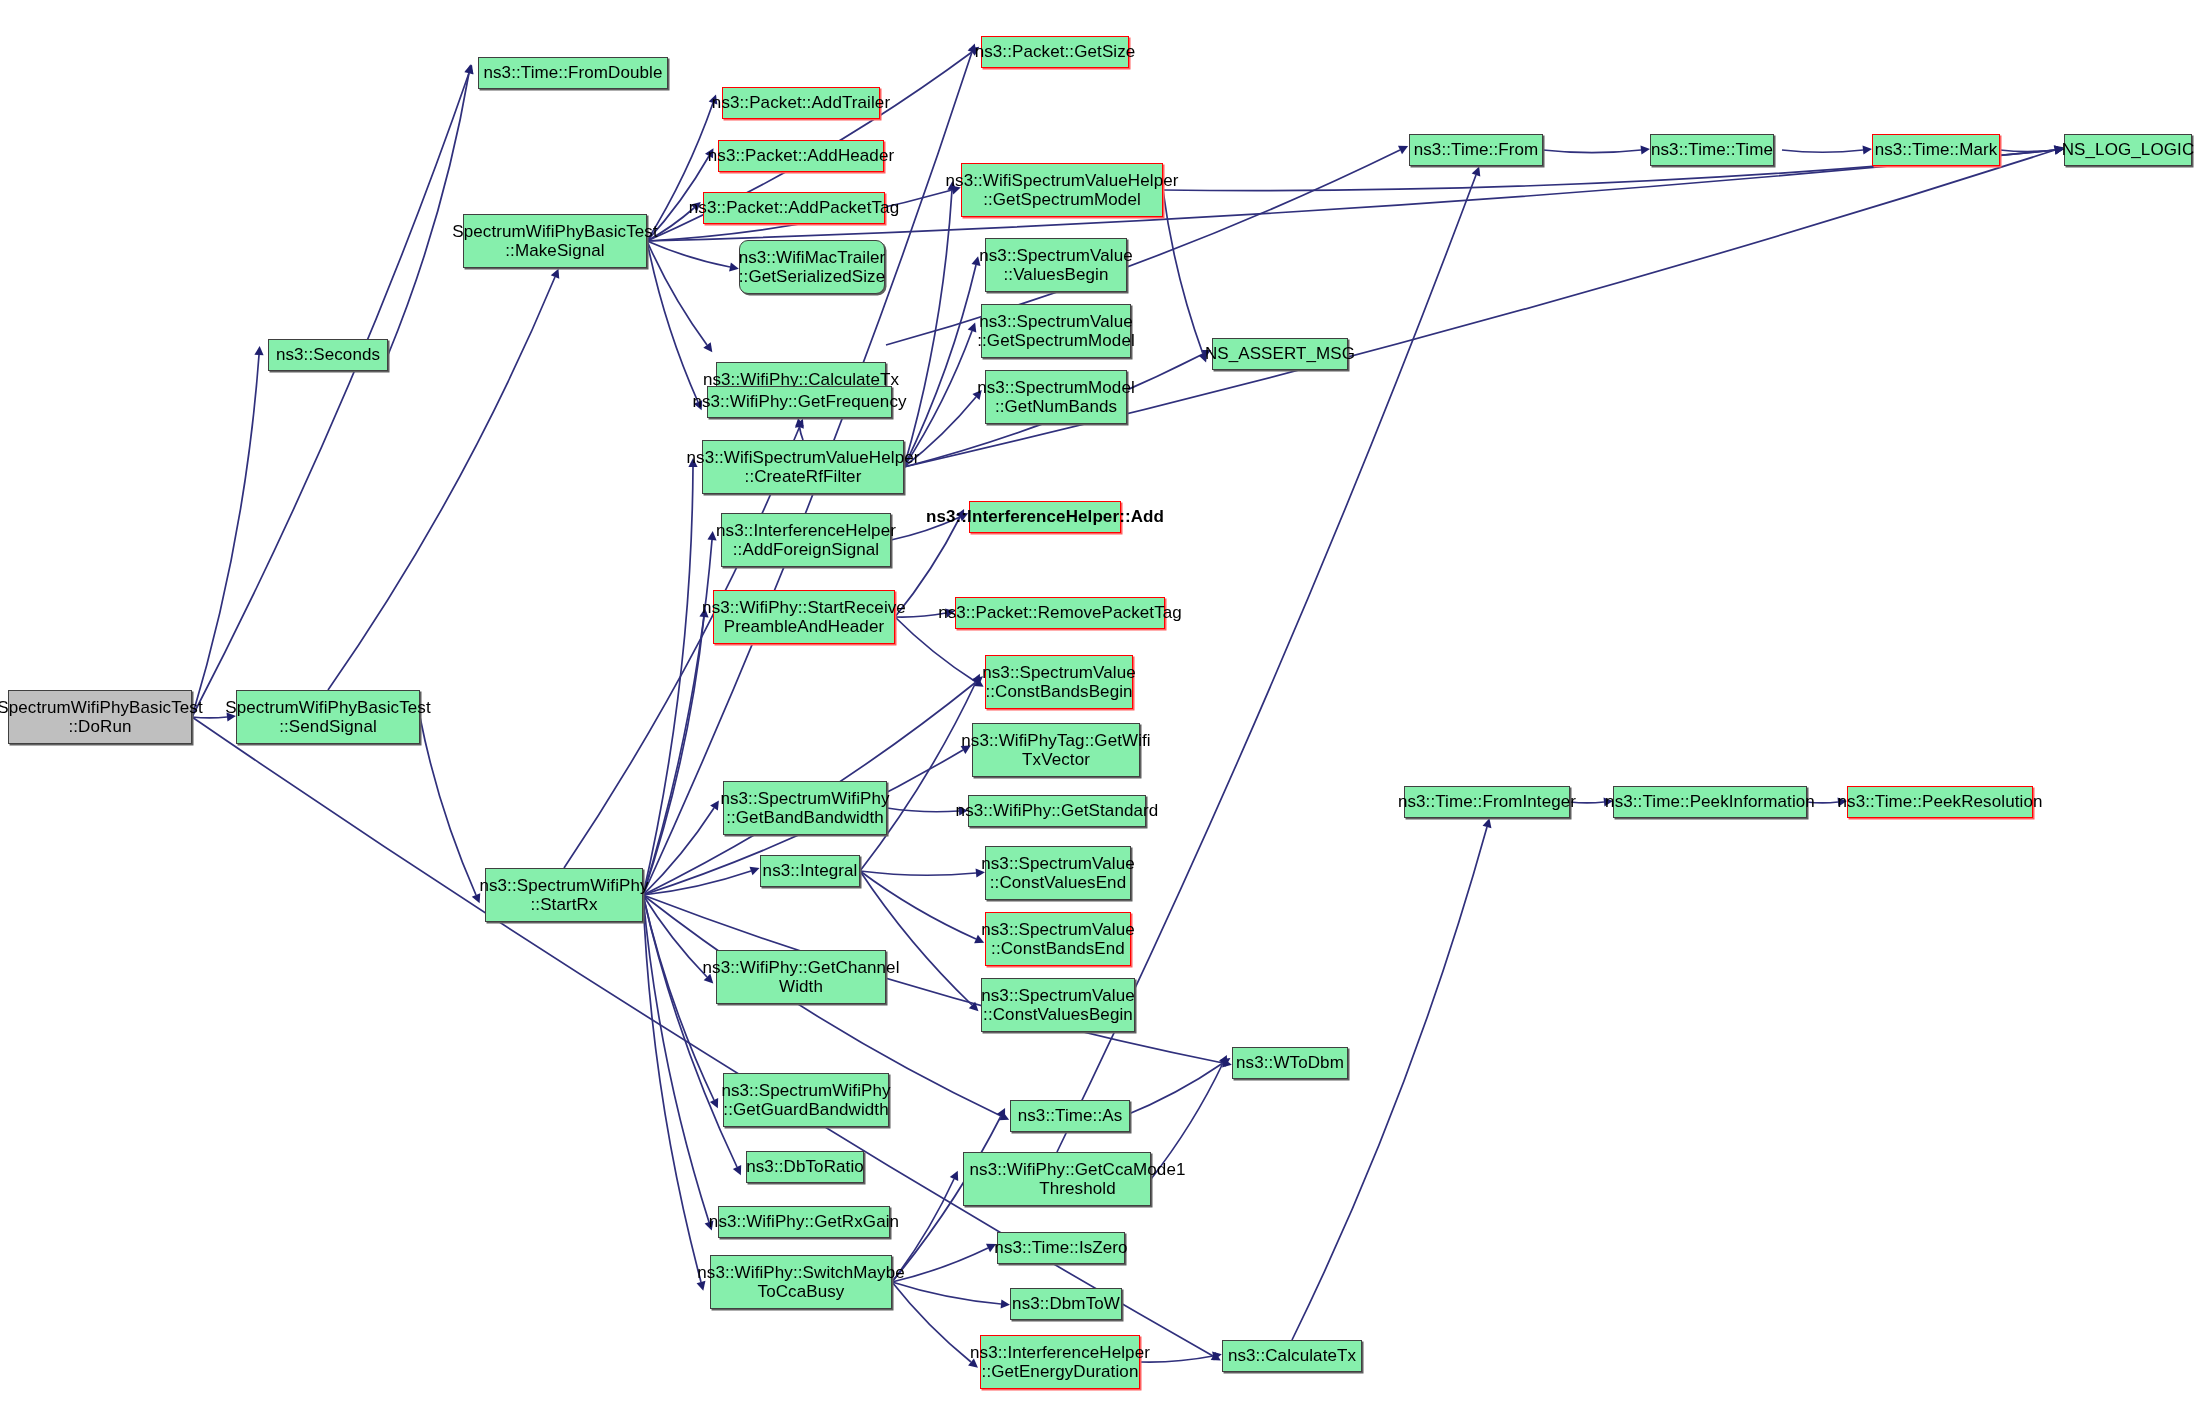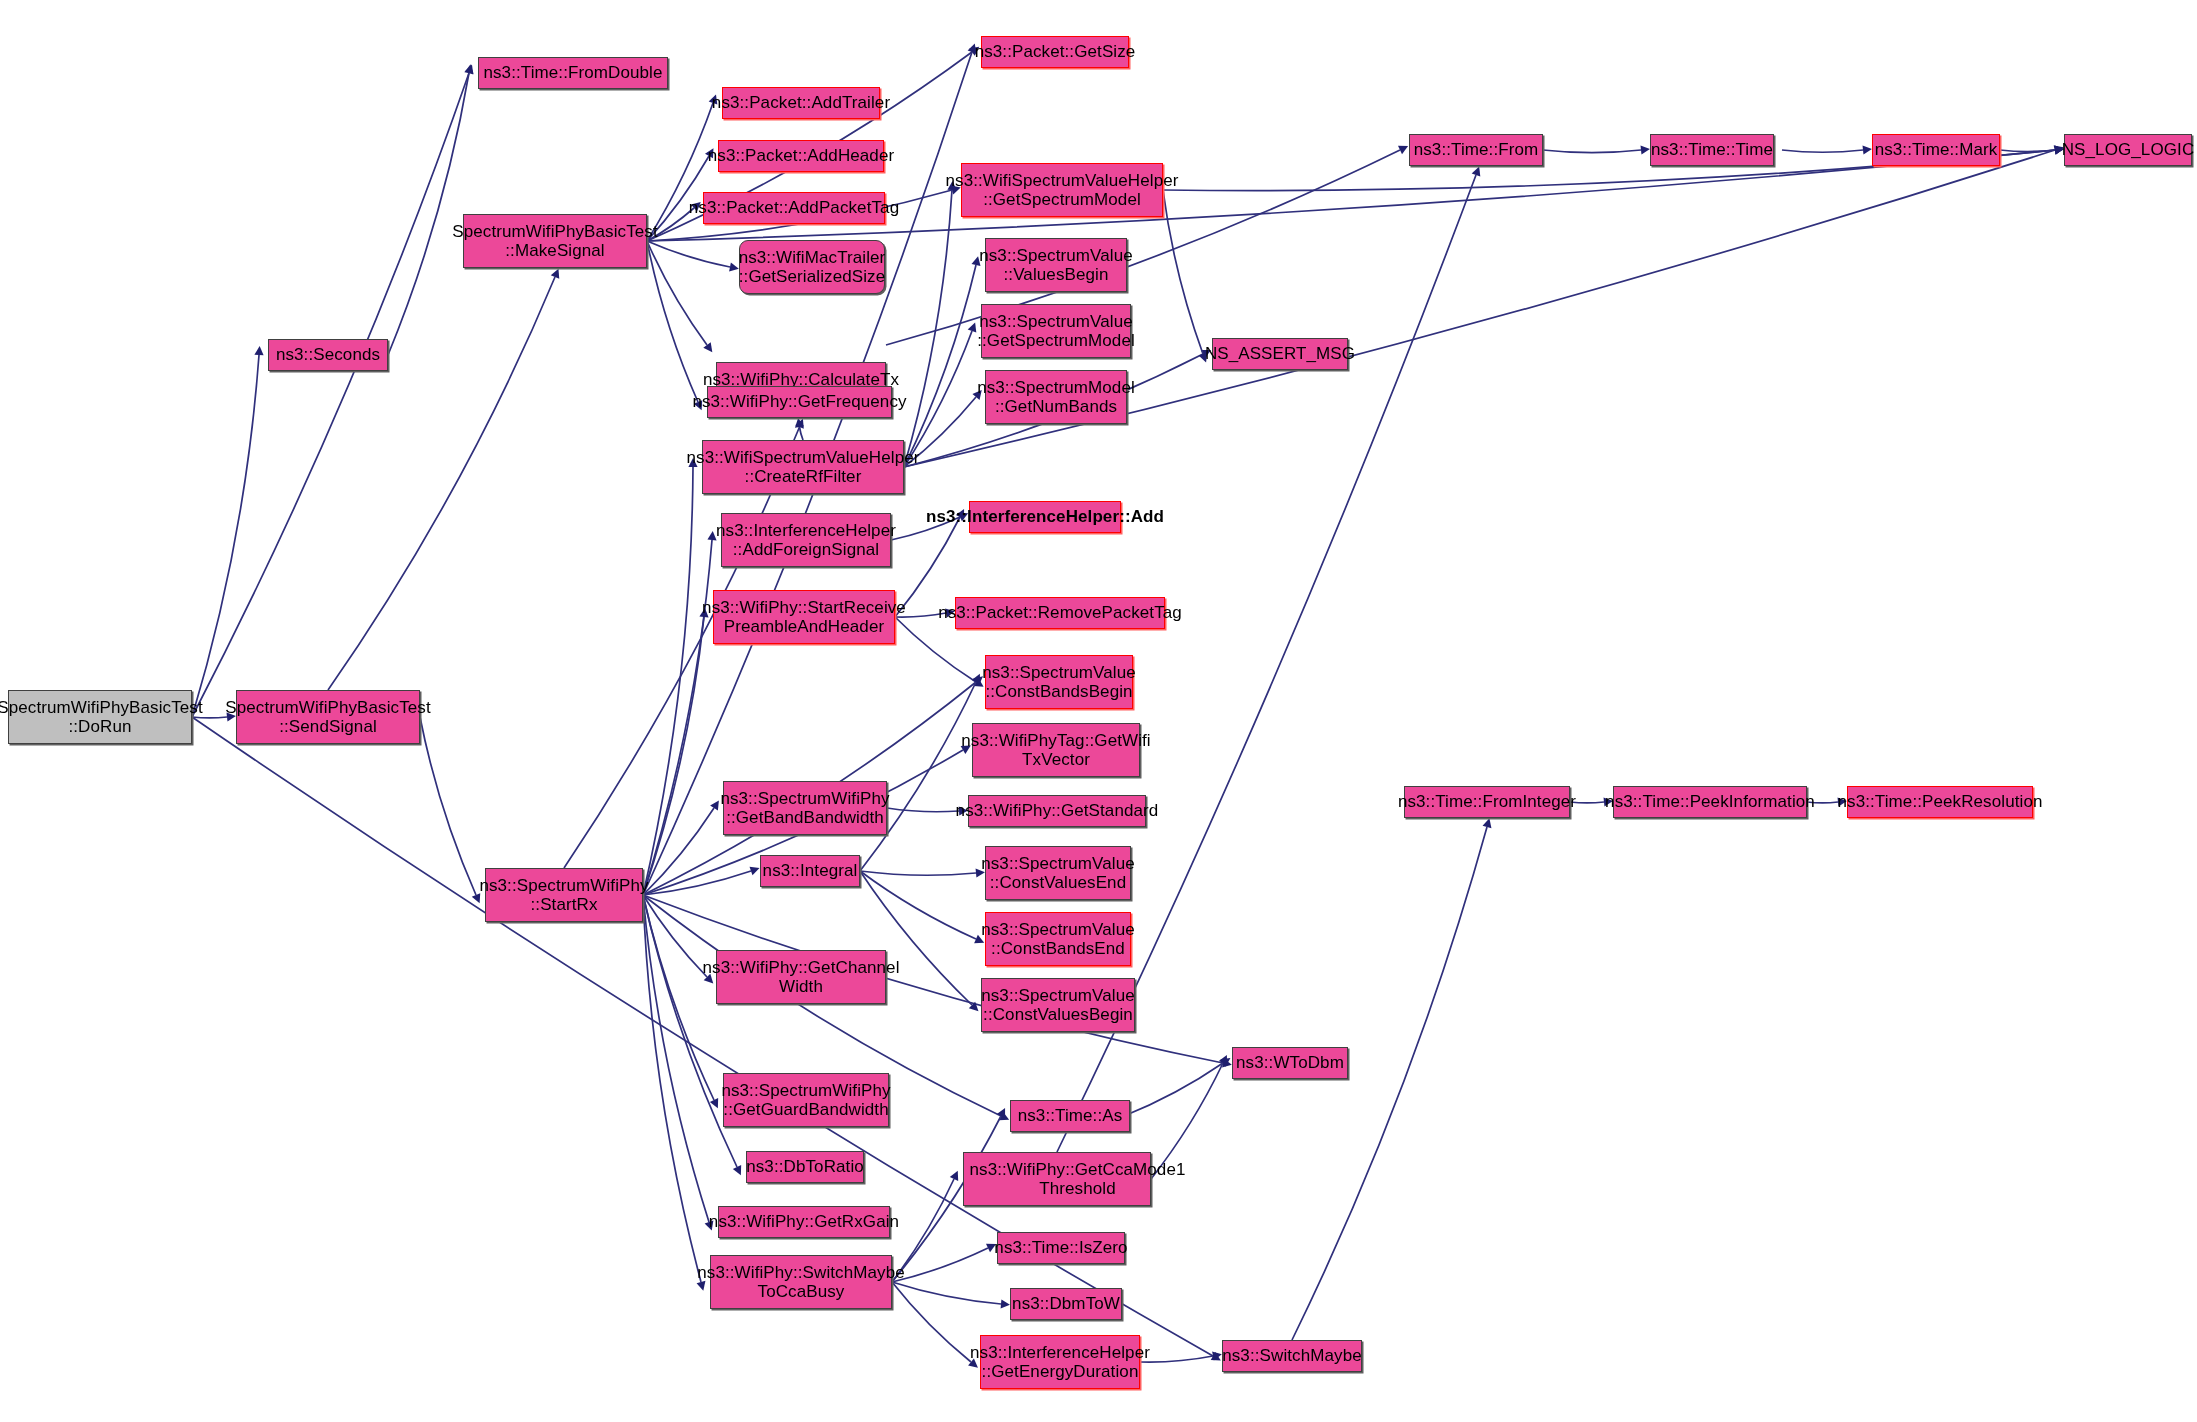--- a/index.html
+++ b/index.html
@@ -31,21 +31,21 @@
     width: 2197px;
     height: 1422px;
   }
   .node {
     position: absolute;
     box-sizing: border-box;
     display: flex;
     align-items: center;
     justify-content: center;
     text-align: center;
-    background: #ec4899;
+    background: #86efac;
     border: 1px solid #404040;
     color: #000000;
     font-family: "Liberation Sans", sans-serif;
     font-size: 17px;
     line-height: 1.12;
     letter-spacing: 0.1px;
     white-space: pre-line;
     padding: 0 3px;
     box-shadow: 1.5px 1.5px 0 0 #606060;
   }
@@ -269,18 +269,18 @@
       <div class="node" style="left: 710px; top: 1255px; width: 182px; height: 54px;">ns3::WifiPhy::SwitchMaybe
 ToCcaBusy</div>
       <div class="node" style="left: 1232px; top: 1047px; width: 116px; height: 32px;">ns3::WToDbm</div>
       <div class="node" style="left: 1010px; top: 1100px; width: 120px; height: 32px;">ns3::Time::As</div>
       <div class="node" style="left: 963px; top: 1152px; width: 188px; height: 54px; padding-left: 44px;">ns3::WifiPhy::GetCcaMode1
 Threshold</div>
       <div class="node" style="left: 997px; top: 1232px; width: 128px; height: 32px;">ns3::Time::IsZero</div>
       <div class="node" style="left: 1010px; top: 1288px; width: 112px; height: 32px;">ns3::DbmToW</div>
       <div class="node red" style="left: 980px; top: 1335px; width: 160px; height: 54px;">ns3::InterferenceHelper
 ::GetEnergyDuration</div>
-      <div class="node" style="left: 1222px; top: 1340px; width: 140px; height: 32px;">ns3::SwitchMaybe</div>
+      <div class="node" style="left: 1222px; top: 1340px; width: 140px; height: 32px;">ns3::CalculateTx</div>
       <div class="node" style="left: 1404px; top: 786px; width: 166px; height: 32px;">ns3::Time::FromInteger</div>
       <div class="node" style="left: 1613px; top: 786px; width: 194px; height: 32px;">ns3::Time::PeekInformation</div>
       <div class="node red" style="left: 1847px; top: 786px; width: 186px; height: 32px;">ns3::Time::PeekResolution</div>
     </div>
 </div>
 
 </body></html>

